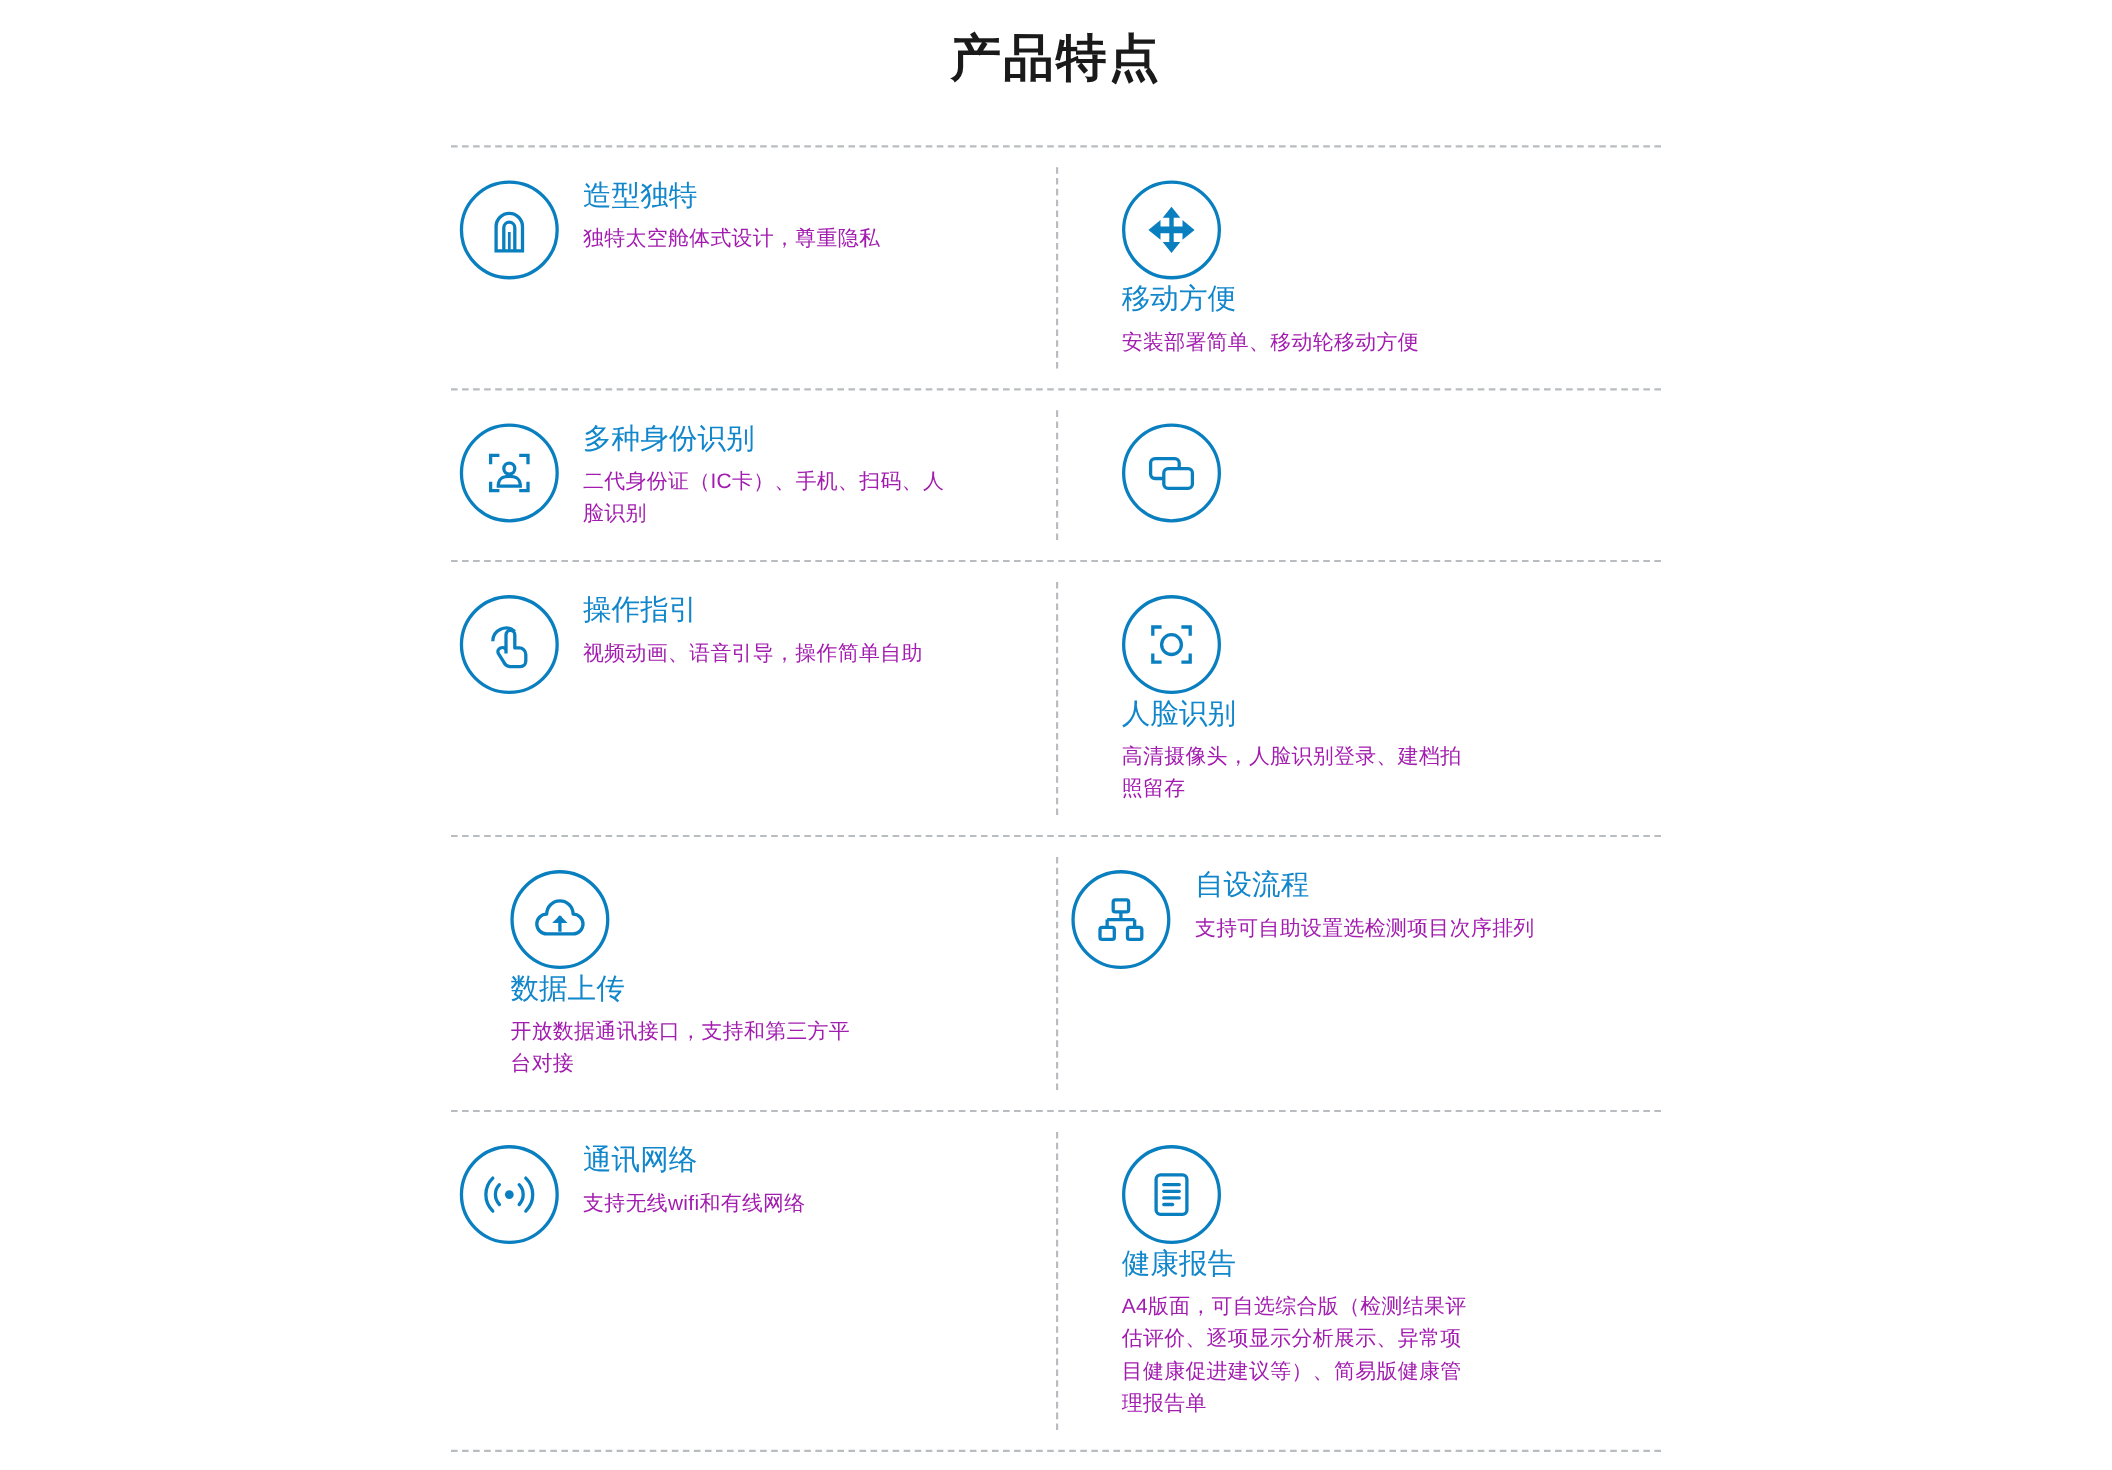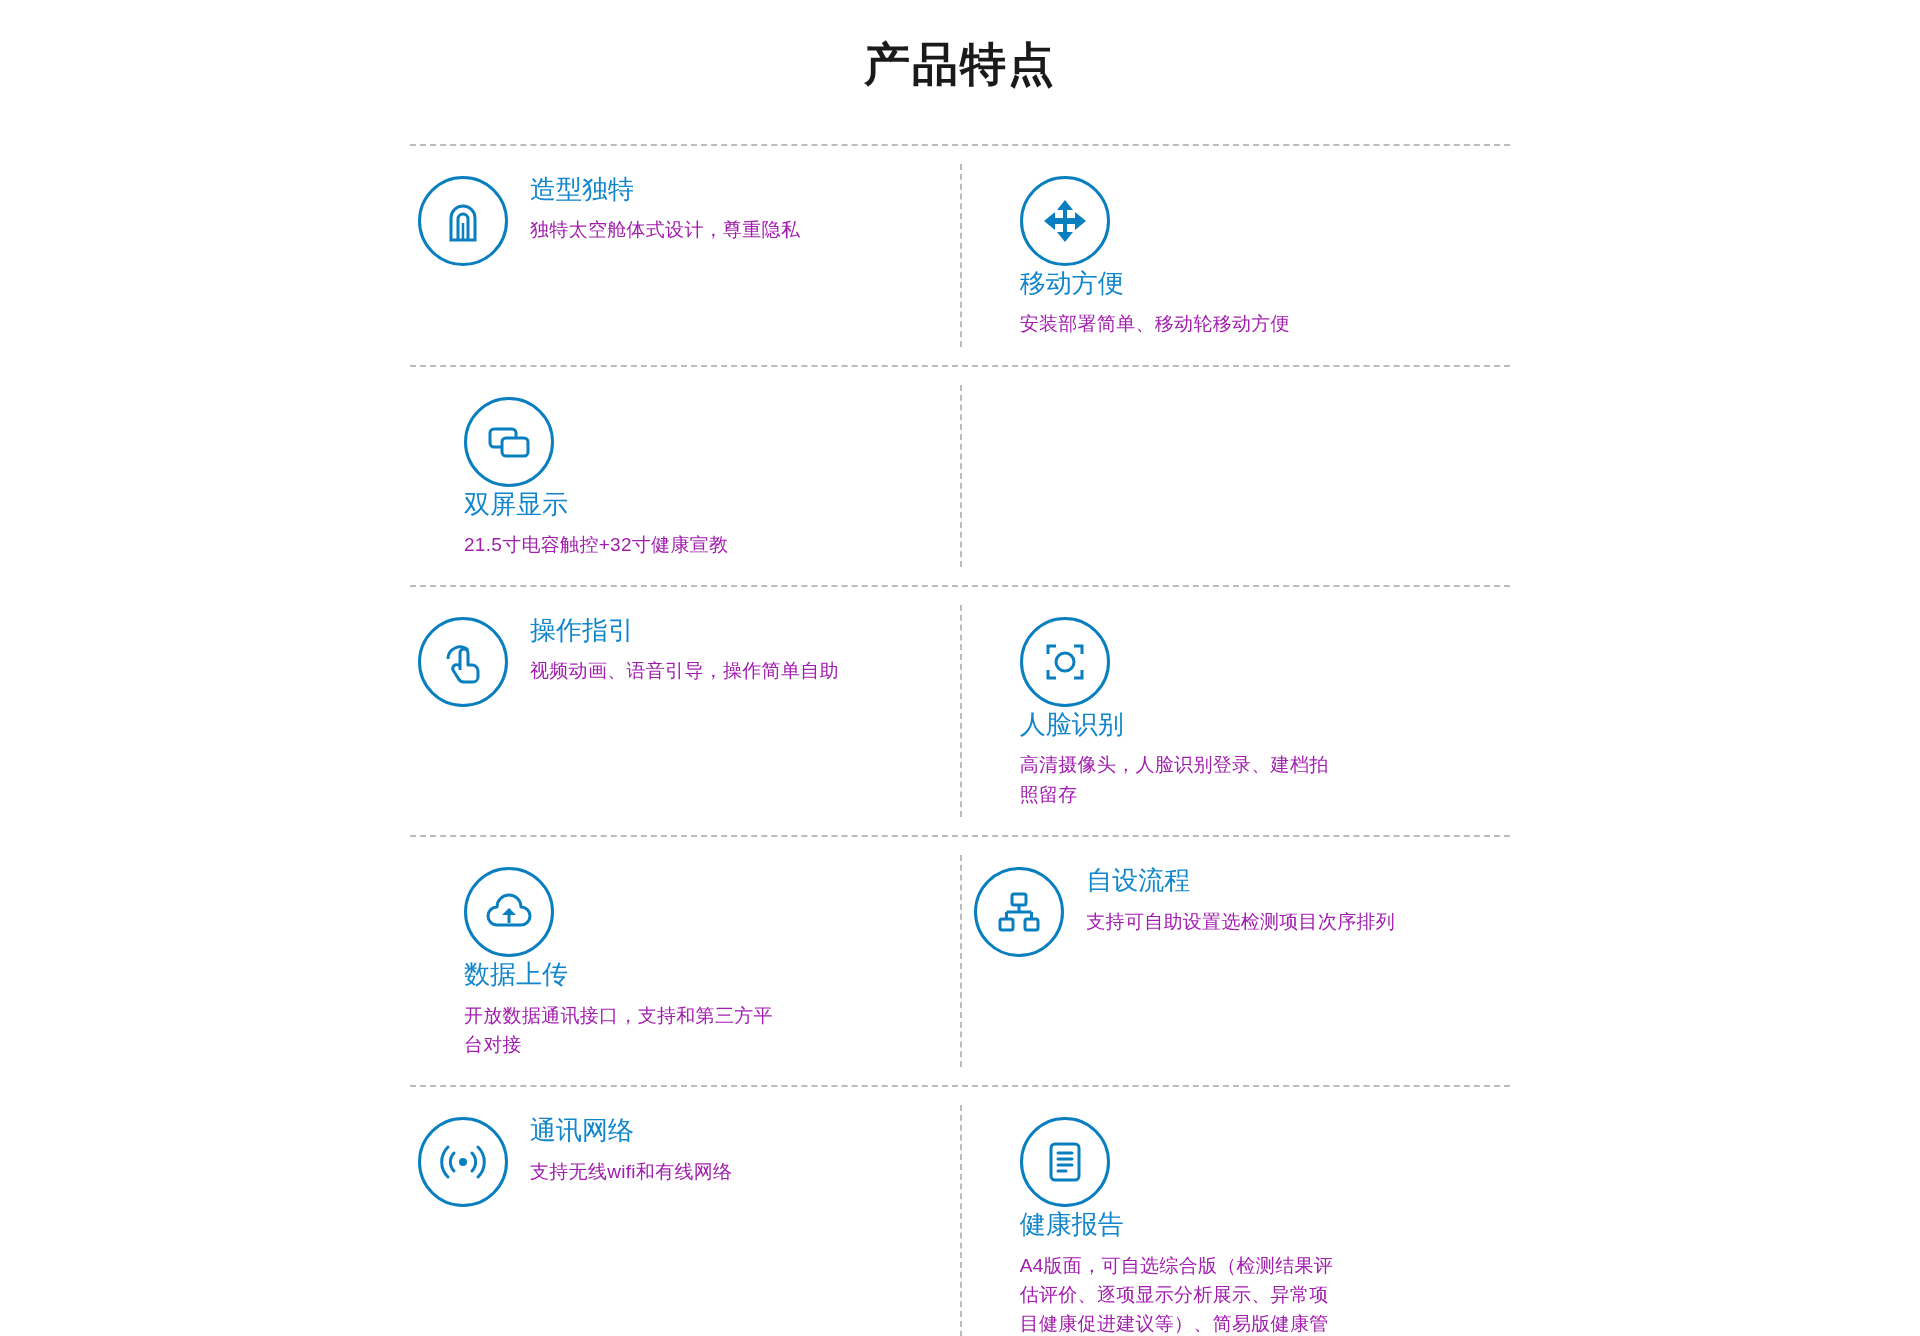--- a/index.html
+++ b/index.html
@@ -20,21 +20,21 @@
     height: 1336px;
     box-sizing: border-box;
   }
   .page-title {
     text-align: center;
     font-size: 46px;
     font-weight: bold;
     color: #1a1a1a;
     letter-spacing: 2px;
     padding-top: 22px;
-    margin: 12px;
+    margin: 0;
   }
   .features {
     width: 1100px;
     margin: 0 auto;
     margin-top: 48px;
   }
   .feature-row {
     display: flex;
     flex-direction: row;
     border-top: 2px dashed #b9bdc0;
@@ -139,31 +139,43 @@
         <div class="feature-text">
           <p class="feature-title">移动方便</p>
           <p class="feature-desc">安装部署简单、移动轮移动方便</p>
         </div>
       </div>
     </div>
 
     <div class="feature-row">
       <div class="divider-v"></div>
 
+      <div class="feature-cell left">
+        <div class="icon-wrap">
+          <svg width="50" height="50" viewBox="0 0 50 50">
+            <path d="M8 17 L8 9 L16 9" fill="none" stroke="#0a7fc0" stroke-width="3"></path>
+            <path d="M34 9 L42 9 L42 17" fill="none" stroke="#0a7fc0" stroke-width="3"></path>
+            <path d="M42 33 L42 41 L34 41" fill="none" stroke="#0a7fc0" stroke-width="3"></path>
+            <path d="M16 41 L8 41 L8 33" fill="none" stroke="#0a7fc0" stroke-width="3"></path>
+            <circle cx="25" cy="21" r="5" fill="none" stroke="#0a7fc0" stroke-width="3"></circle>
+            <path d="M15 37 C15 29 20 28 25 28 C30 28 35 29 35 37 Z" fill="none" stroke="#0a7fc0" stroke-width="3"></path>
+          </svg>
+        </div>
+        <div class="feature-text">
+          <p class="feature-title">多种身份识别</p>
+          <p class="feature-desc">二代身份证（IC卡）、手机、扫码、人脸识别</p>
+        </div>
+      </div>
 
       <div class="feature-cell right">
         <div class="icon-wrap">
           <svg width="52" height="52" viewBox="0 0 52 52">
             <rect x="7" y="13" width="26" height="18" rx="4" fill="none" stroke="#0a7fc0" stroke-width="3"></rect>
             <rect x="19" y="22" width="26" height="18" rx="4" fill="#ffffff" stroke="#0a7fc0" stroke-width="3"></rect>
           </svg>
-        </div>
-        <div class="feature-text">
-          <p class="feature-title">双屏显示</p>
-          <p class="feature-desc">21.5寸电容触控+32寸健康宣教</p>
         </div>
       </div>
     </div>
 
     <div class="feature-row">
       <div class="divider-v"></div>
 
       <div class="feature-cell left">
         <div class="icon-wrap">
           <svg width="50" height="50" viewBox="0 0 50 50">

